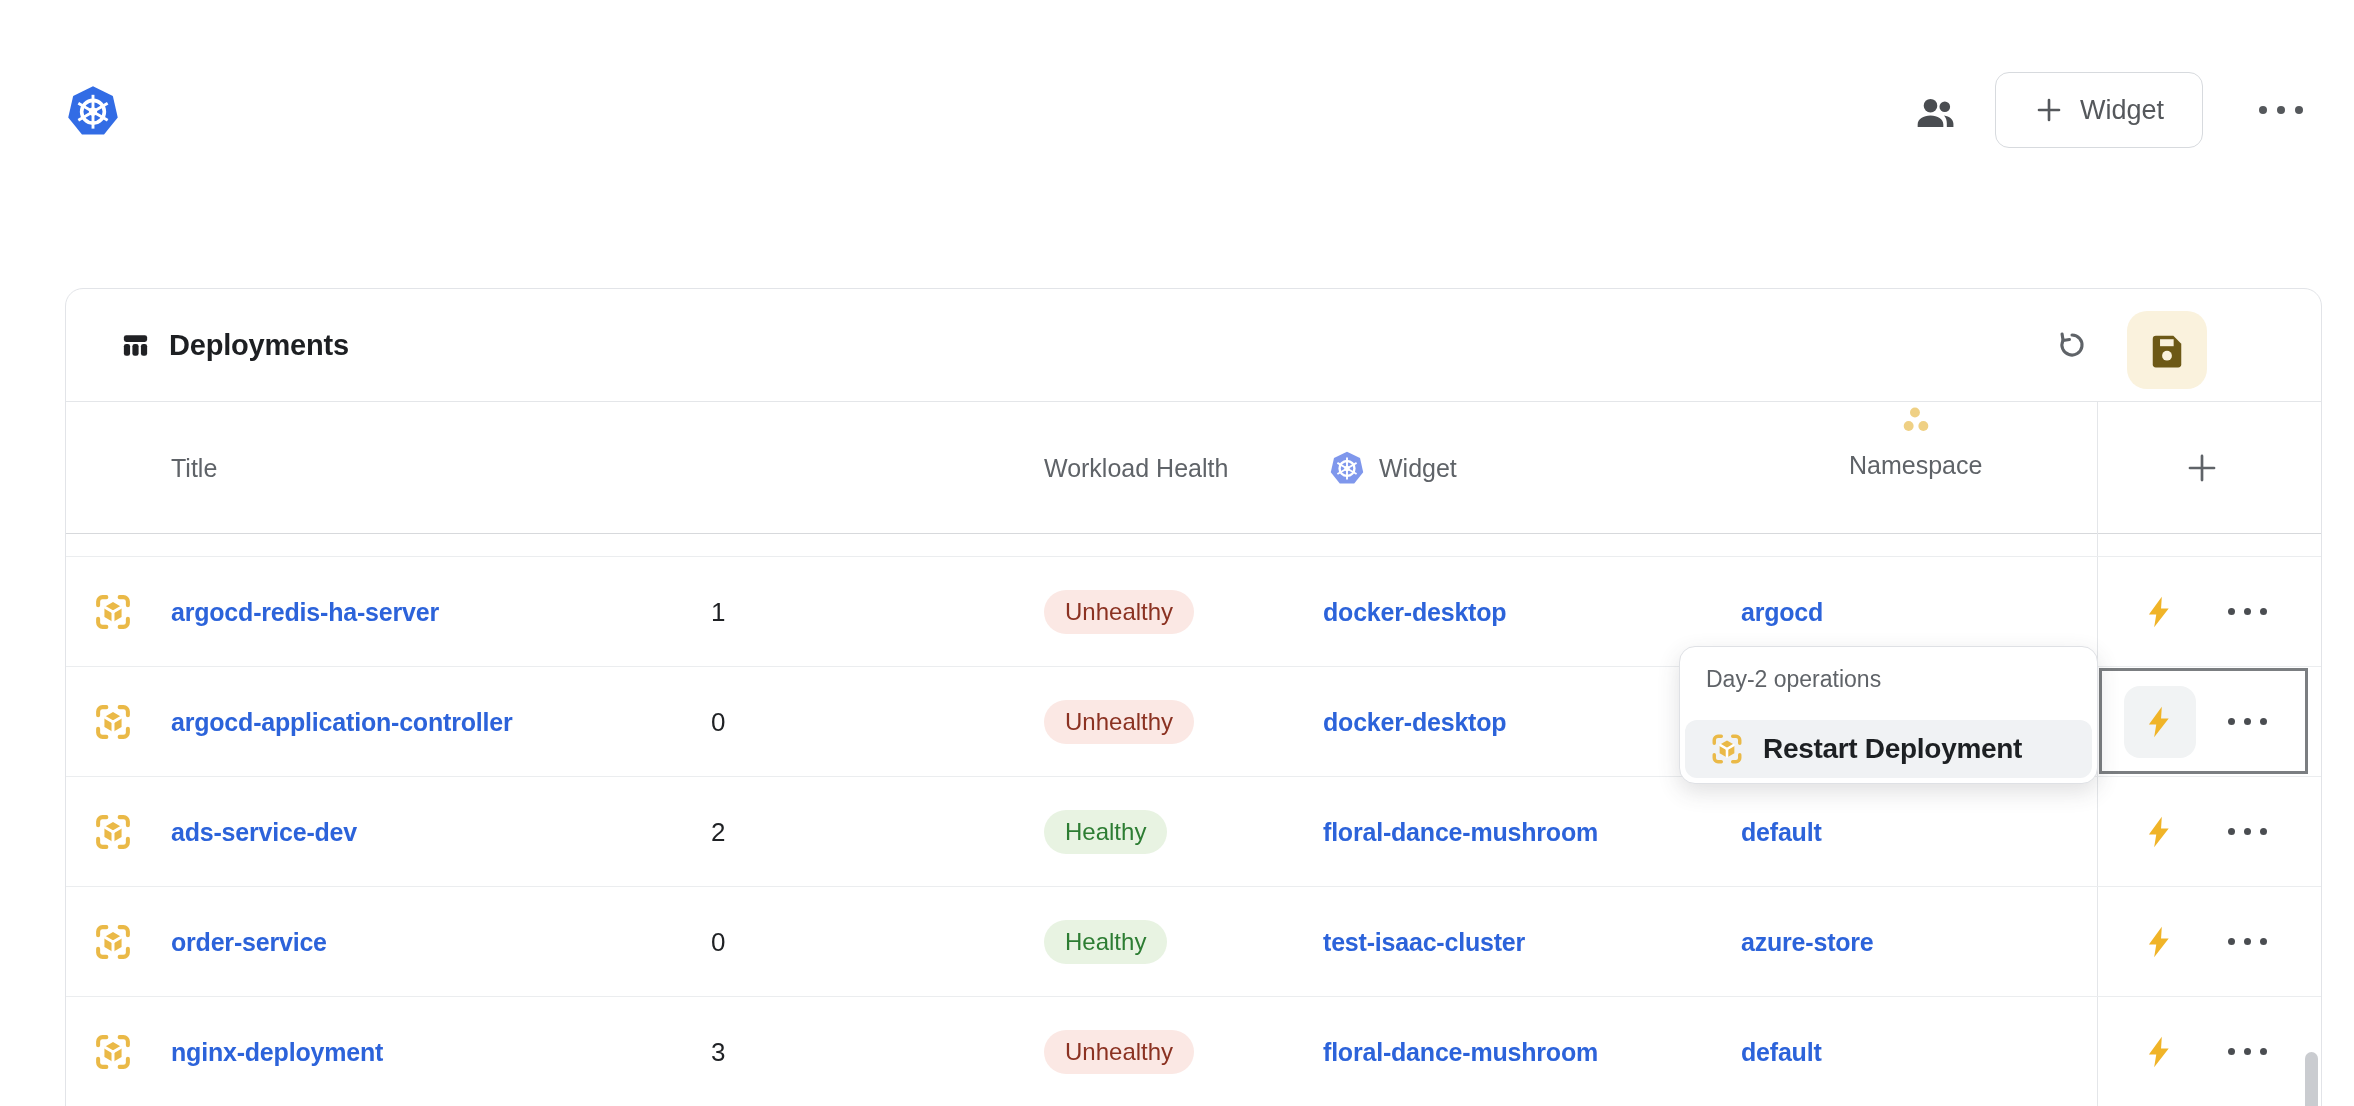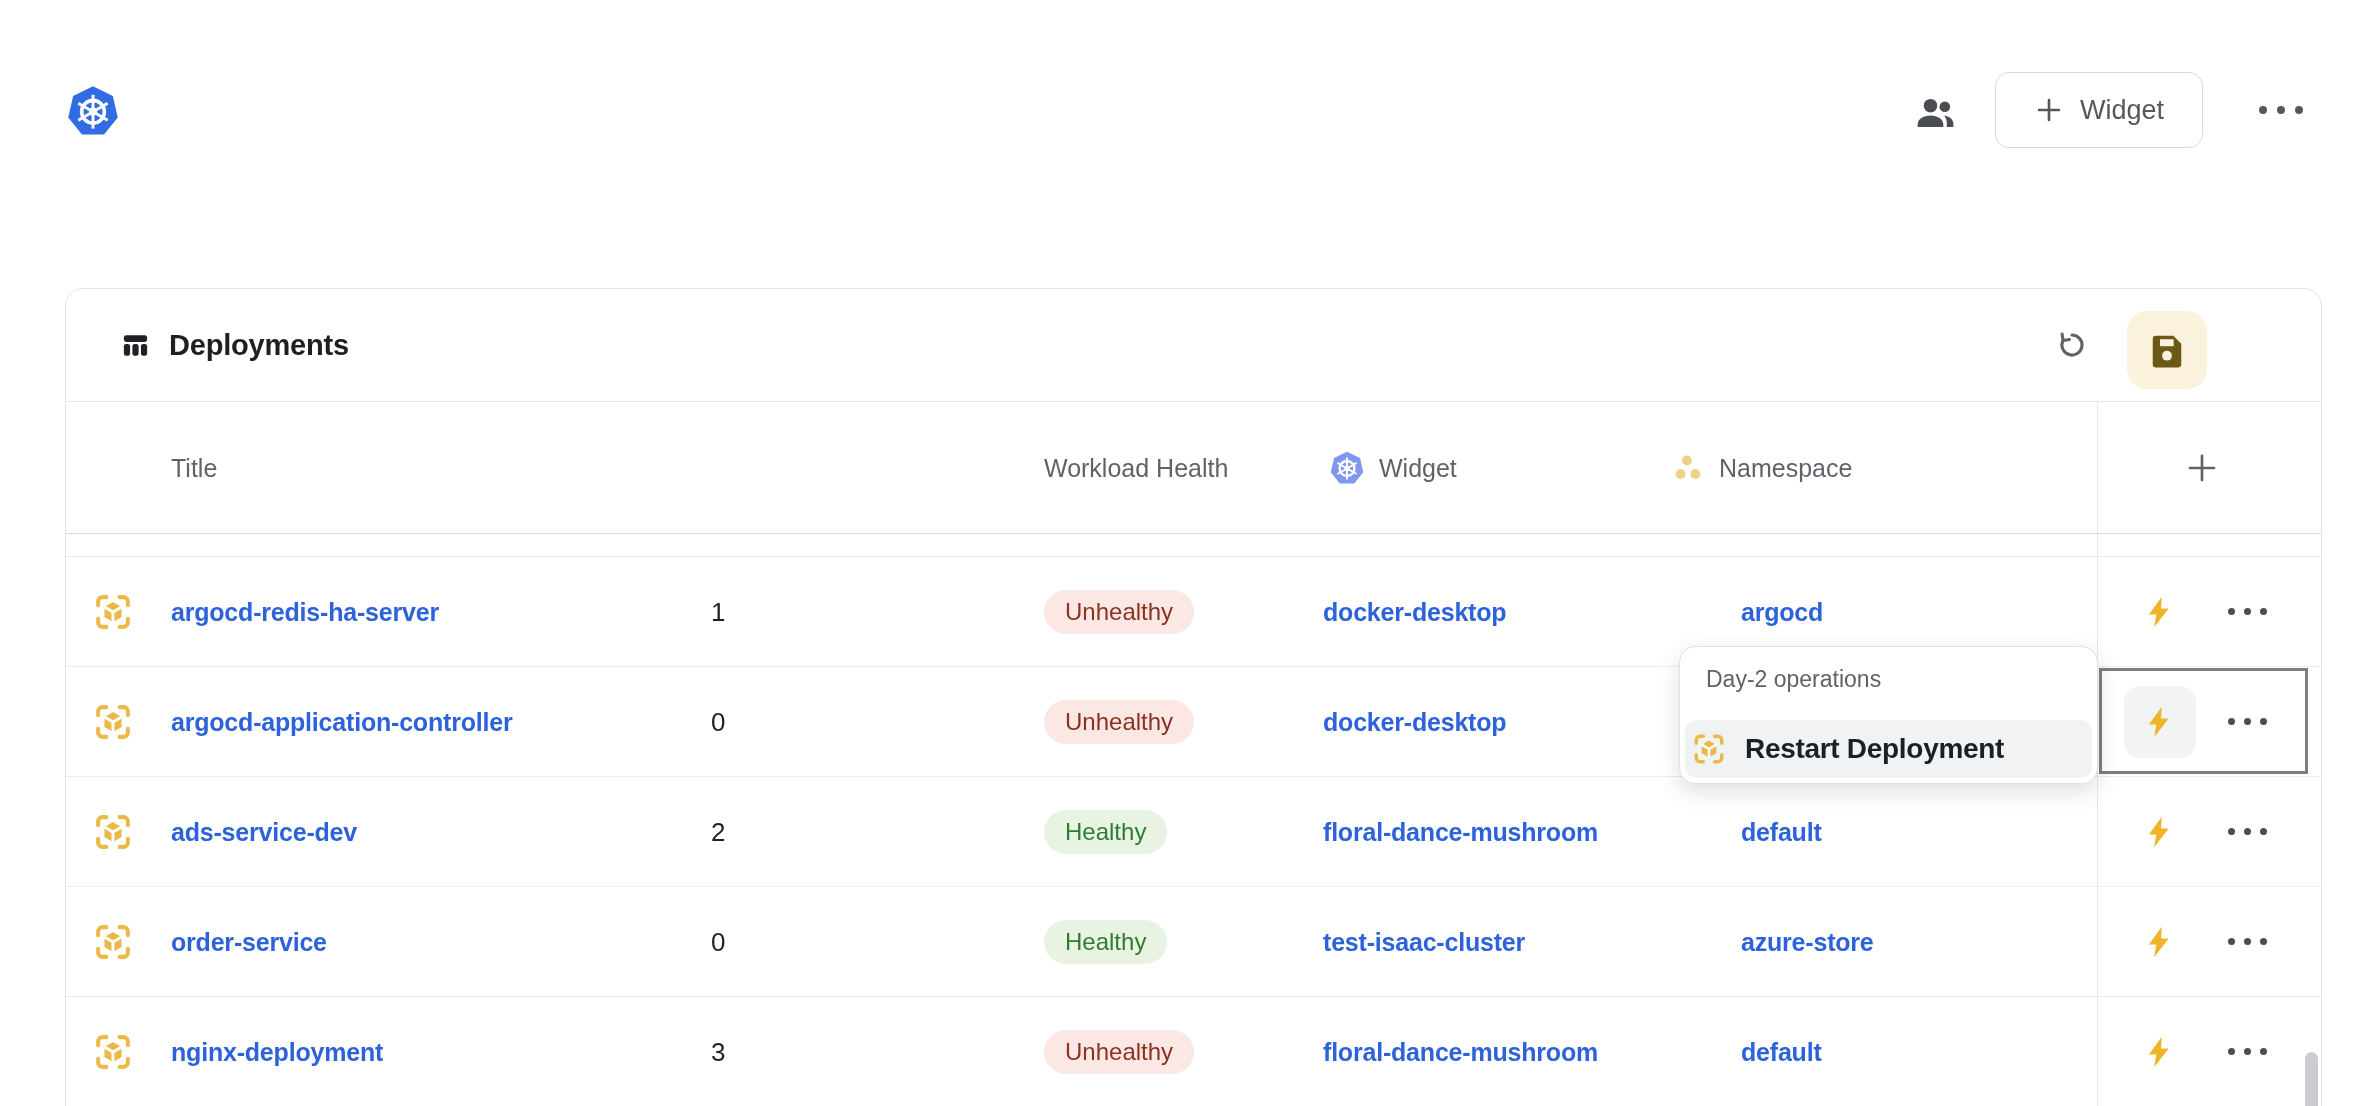--- a/index.html
+++ b/index.html
@@ -55,21 +55,21 @@
   .save-btn svg{width:38px;height:38px;}
 
   
   .thead{position:absolute;left:0;top:113px;width:100%;height:132px;border-bottom:1px solid #d7d9dc;
     font-size:25px;color:var(--text-gray);}
   .thead .hcell{position:absolute;top:0;height:132px;display:flex;align-items:center;gap:13px;}
   .h-title{left:105px;}
   .h-replicas{left:645px;}
   .h-health{left:978px;}
   .h-cluster{left:1262px;}
-  .h-namespace{left:1604px;}
+  .h-namespace{left:1783px;flex-direction:column;}
   .info-ic{width:27px;height:27px;}
   .mini-k8s{width:38px;height:38px;}
   .ns-ic{width:36px;height:36px;}
   .add-col-btn{position:absolute;left:2106px;top:36px;width:60px;height:60px;border:none;background:transparent;
     display:flex;align-items:center;justify-content:center;cursor:pointer;}
   .add-col-btn svg{width:34px;height:34px;}
 
   .v-divider{position:absolute;left:2031px;top:113px;bottom:0;width:1px;background:var(--border);}
 
   
@@ -95,21 +95,21 @@
   .bolt-btn svg{width:36px;height:36px;}
   .dots-btn{position:absolute;left:2149px;top:50%;transform:translateY(-50%);width:64px;height:44px;border:none;
     background:transparent;display:flex;align-items:center;justify-content:center;gap:9px;cursor:pointer;}
   .dots-btn i{width:7px;height:7px;border-radius:50%;background:#4a4d51;display:block;}
 
   
   .popup{position:absolute;left:1679px;top:646px;width:419px;height:138px;background:#fff;border:1px solid #dfe1e5;
     border-radius:16px;box-shadow:0 8px 22px rgba(60,64,67,.16);z-index:30;}
   .popup-label{position:absolute;left:26px;top:19px;font-size:23px;color:var(--text-gray);}
   .popup-item{position:absolute;left:5px;right:5px;bottom:5px;height:58px;background:#f0f2f4;border-radius:12px;
-    display:flex;align-items:center;padding-left:6px;gap:18px;cursor:pointer;}
+    display:flex;align-items:center;padding-left:24px;gap:18px;cursor:pointer;}
   .popup-item .deploy-svg{width:36px;height:36px;}
   .popup-item-label{font-size:28px;font-weight:700;color:#1d2023;letter-spacing:-0.3px;}
 
   
   .scroll-thumb{position:absolute;left:2239px;top:763px;width:13px;height:60px;border-radius:7px;background:#caccd0;cursor:pointer;}
 </style>
 </head>
 <body>
 
 <svg width="0" height="0" style="position:absolute">

